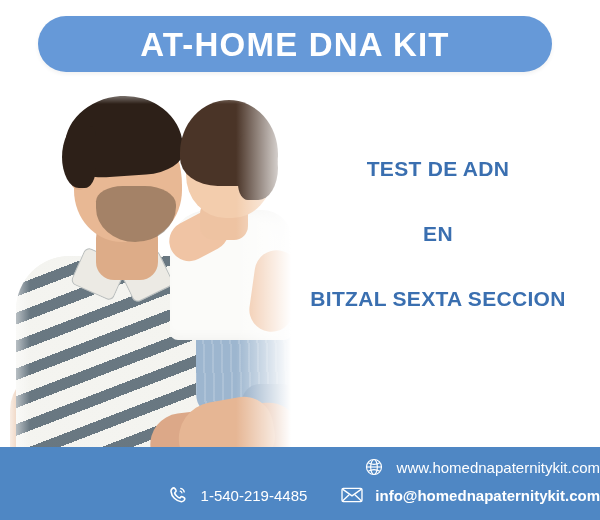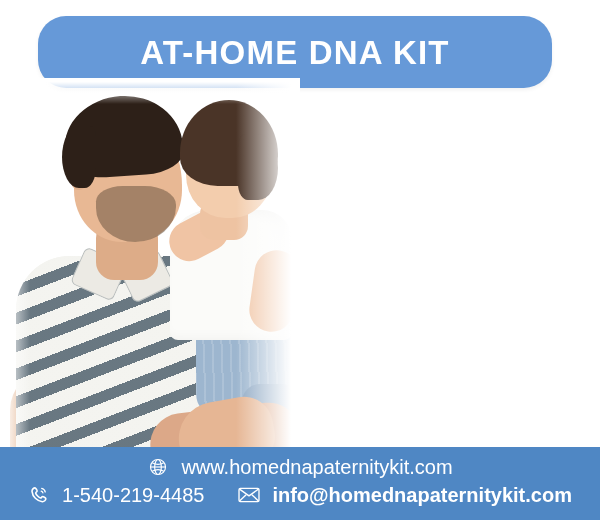--- a/index.html
+++ b/index.html
@@ -17,21 +17,21 @@
     background: #ffffff;
     overflow: hidden;
   }
 
   
   .banner {
     position: absolute;
     left: 38px;
     top: 16px;
     width: 514px;
-    height: 72px;
+    height: 56px;
     background: #6699d8;
     border-radius: 28px;
     display: flex;
     align-items: center;
     justify-content: center;
     box-shadow: 0 2px 4px rgba(0,0,0,0.06);
   }
   .banner-title {
     color: #ffffff;
     font-size: 33px;
@@ -276,23 +276,23 @@
     width: 600px;
     height: 73px;
     background: #4f87c4;
     border-top-right-radius: 0;
   }
   .footer-row {
     position: absolute;
     width: 100%;
     display: flex;
     align-items: center;
-    justify-content: center;
+    justify-content: flex-end;
     color: #ffffff;
-    font-size: 20px;
+    font-size: 15px;
     white-space: nowrap;
   }
   .footer-row.r1 { top: 9px; }
   .footer-row.r2 { top: 37px; }
   .fitem {
     display: flex;
     align-items: center;
   }
   .fitem + .fitem { margin-left: 34px; font-weight: bold; }
   .ficon {
@@ -343,20 +343,25 @@
 
       <div class="man-forearm"></div>
       <div class="man-hand"></div>
 
       <div class="photo-fade-t"></div>
       <div class="photo-fade-l"></div>
       <div class="photo-fade-r"></div>
     </div>
   </div>
 
+  <div class="headline">
+    <div class="headline-line l1">TEST DE ADN</div>
+    <div class="headline-line l2">EN</div>
+    <div class="headline-line l3">BITZAL SEXTA SECCION</div>
+  </div>
 
   <div class="footer">
 
     <div class="footer-row r1">
       <div class="fitem">
         <span class="ficon">
           <svg width="20" height="20" viewBox="0 0 24 24" fill="none" stroke="#ffffff" stroke-width="1.4">
             <circle cx="12" cy="12" r="9"></circle>
             <ellipse cx="12" cy="12" rx="4" ry="9"></ellipse>
             <line x1="3" y1="12" x2="21" y2="12"></line>

